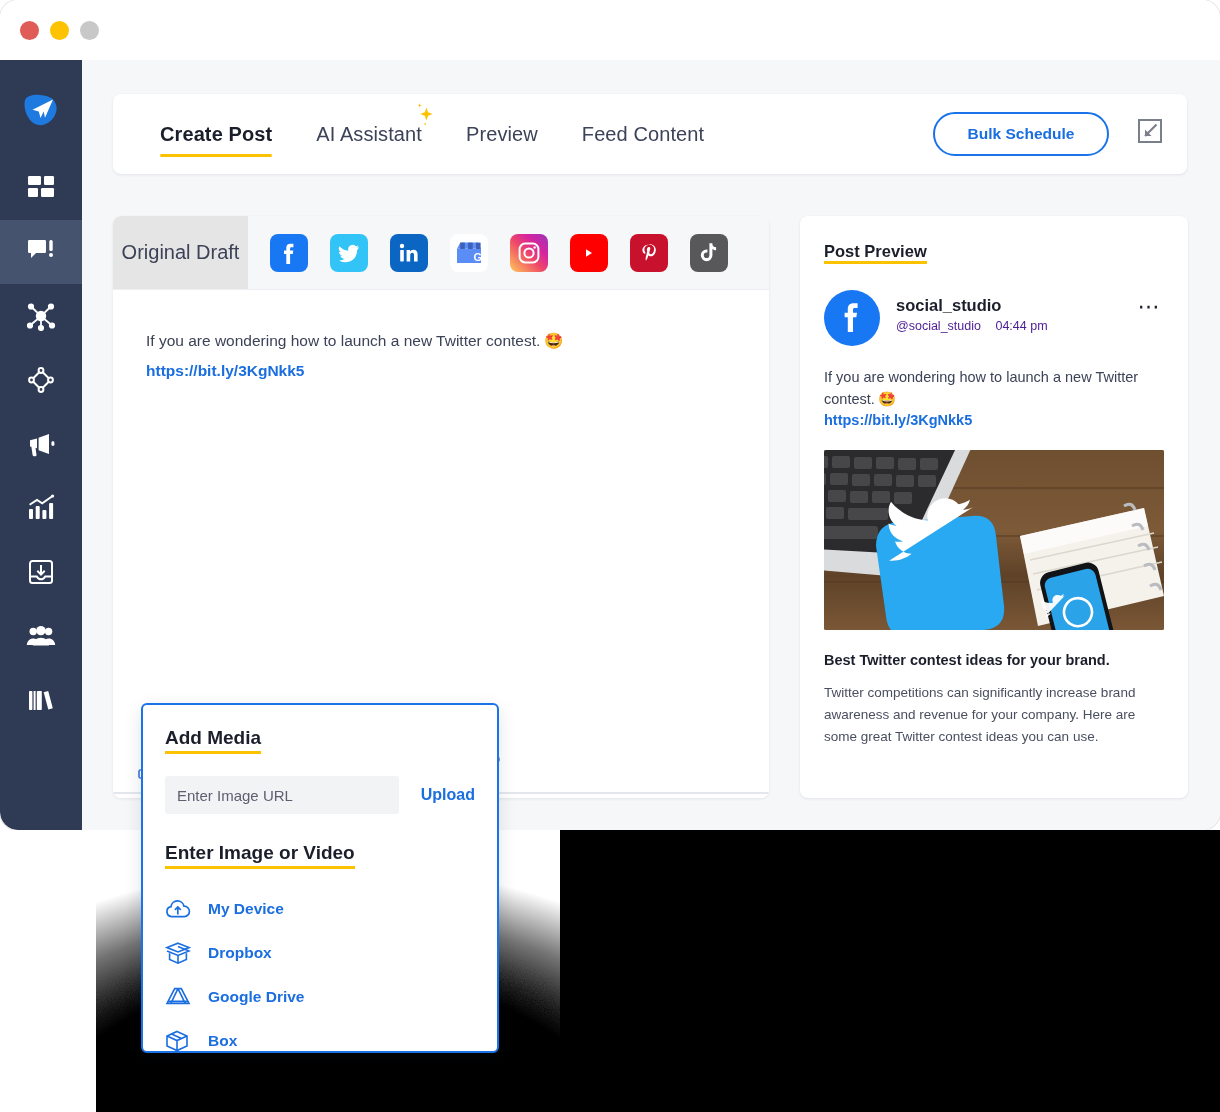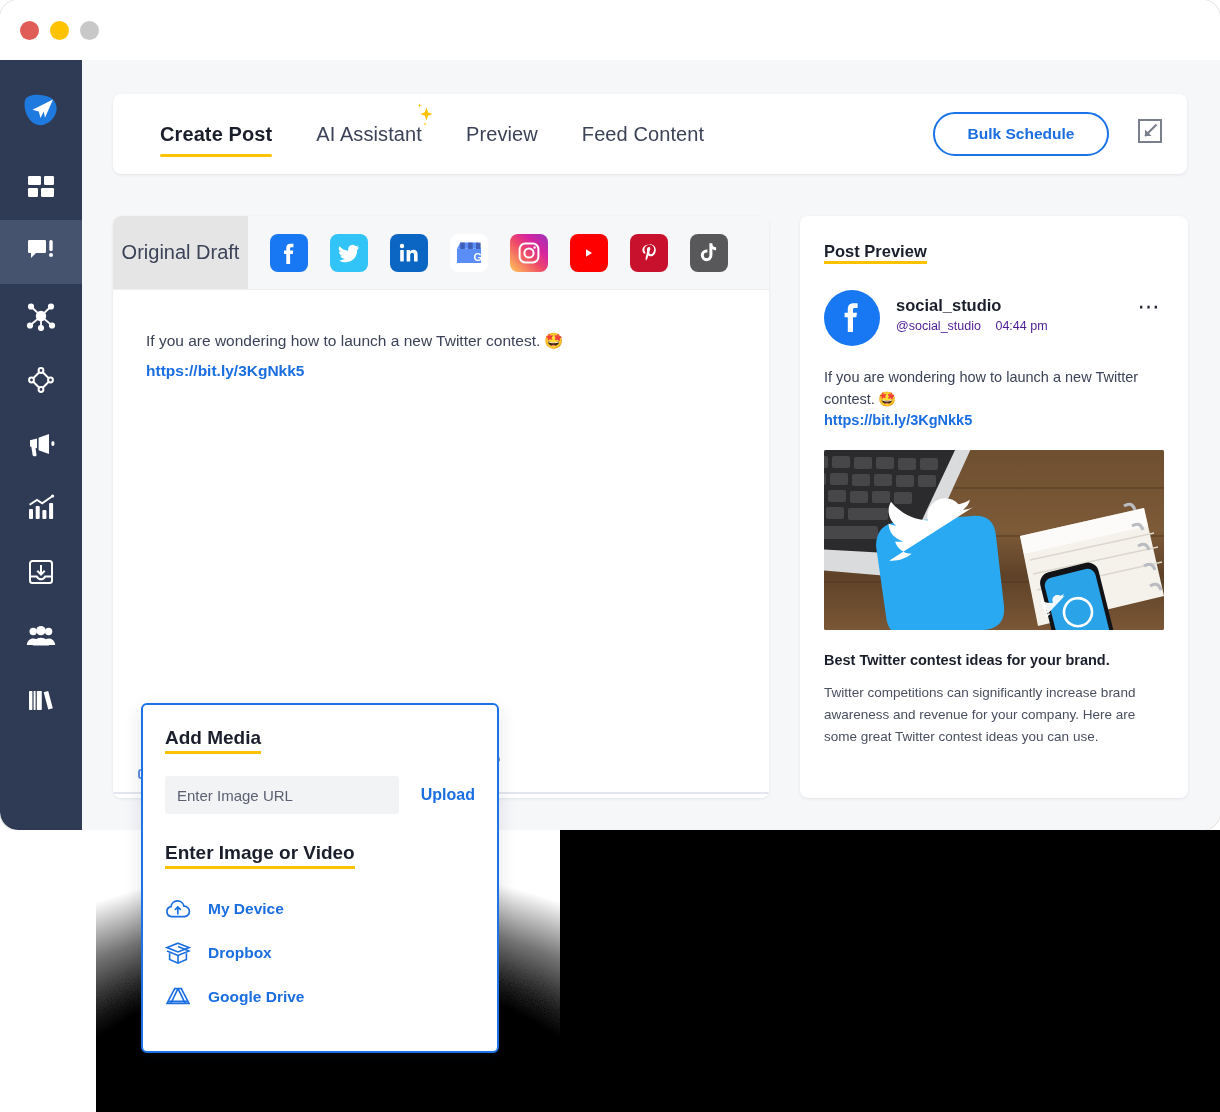--- a/index.html
+++ b/index.html
@@ -633,16 +633,25 @@
       <div class="src-item">
         <span class="src-ico">
           <svg width="26" height="22" viewBox="0 0 26 22" fill="none" stroke="#1a6ee0" stroke-width="1.6">
             <path d="M9.7 2.6h6.6L24 17.4H2z"></path>
             <path d="M13 2.6 5.8 17.4M13 2.6l7.2 14.8M3.2 15.4h19.6"></path>
           </svg>
         </span>
         <span class="src-label">Google Drive</span>
       </div>
 
+      <div class="src-item">
+        <span class="src-ico">
+          <svg width="24" height="24" viewBox="0 0 24 24" fill="none" stroke="#1a6ee0" stroke-width="1.6">
+            <path d="M12 2.4 22 7v10L12 21.6 2 17V7z"></path>
+            <path d="M2 7l10 4.6L22 7M12 11.6v10M6 4.7 16 9.3"></path>
+          </svg>
+        </span>
+        <span class="src-label">Box</span>
+      </div>
     </div>
   </div>
 
 </div>
 
 </body></html>

